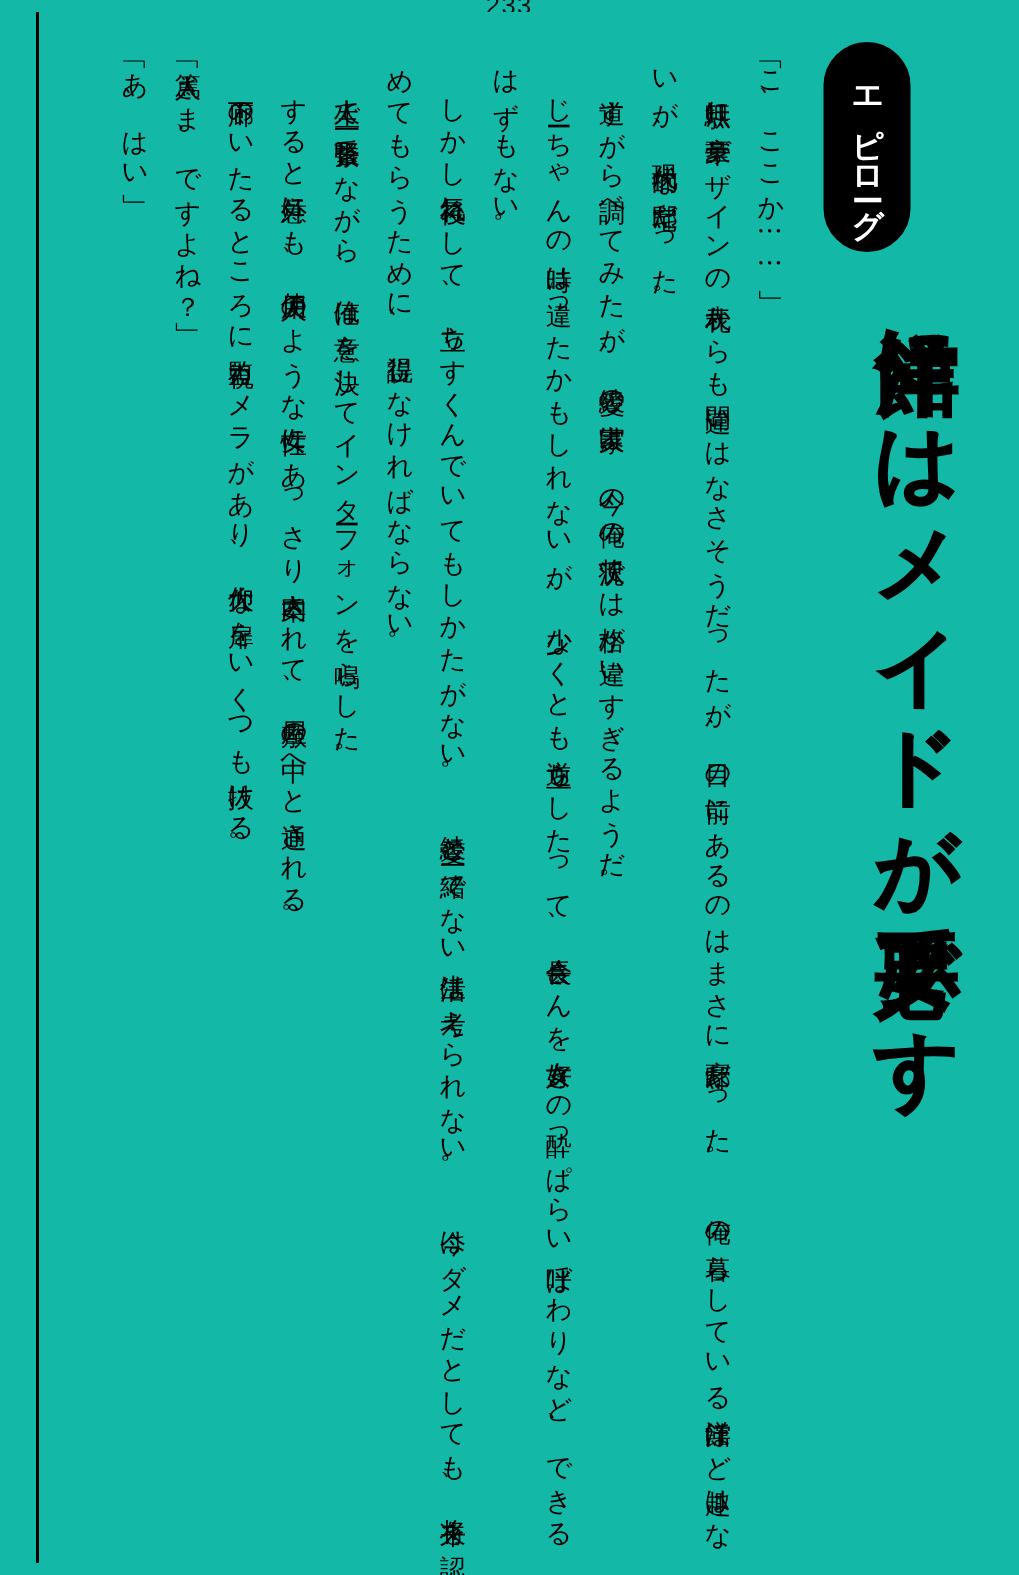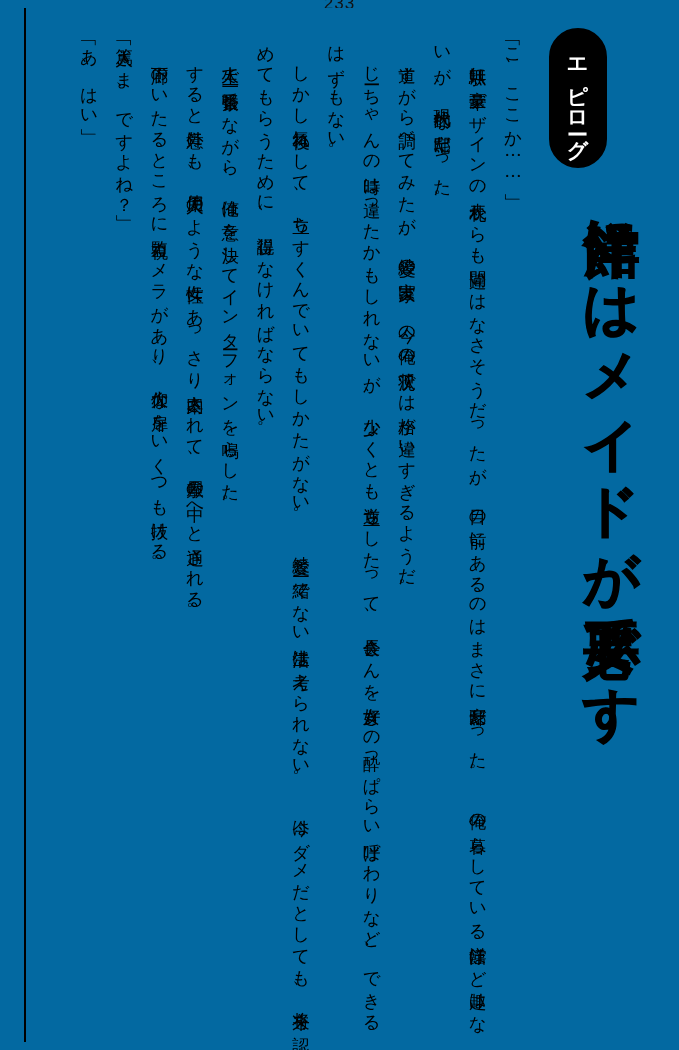--- a/index.html
+++ b/index.html
@@ -14,21 +14,21 @@
     font-family: "DejaVu Serif", "Liberation Serif", serif;
     color: #000000;
     position: relative;
   }
 
   #page {
     position: absolute;
     left: 0; top: 0;
     width: 679px;
     height: 1050px;
-    background: #0369a1;
+    background: #14b8a6;
   }
 
   
   .page-number {
     position: absolute;
     top: -6px;
     left: 0;
     width: 679px;
     text-align: center;
     font-size: 17px;

